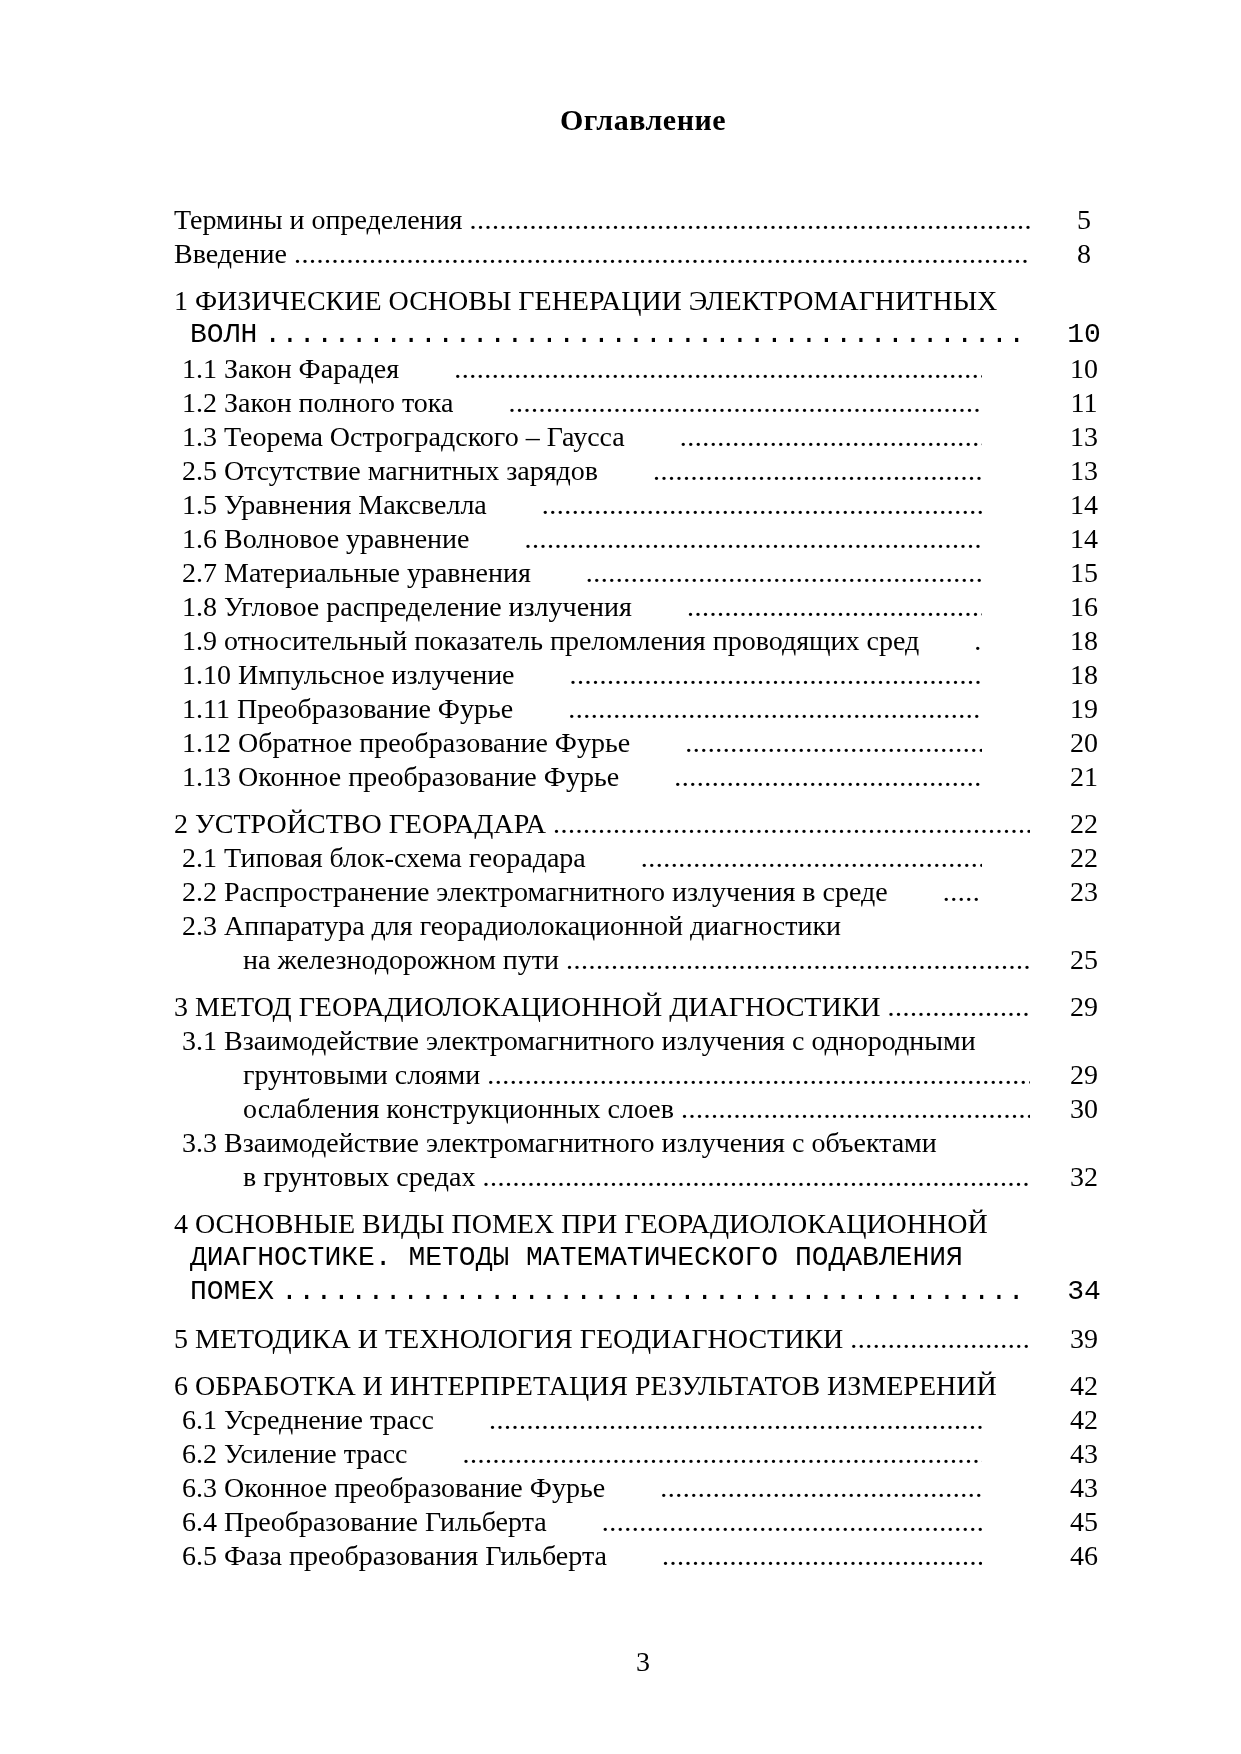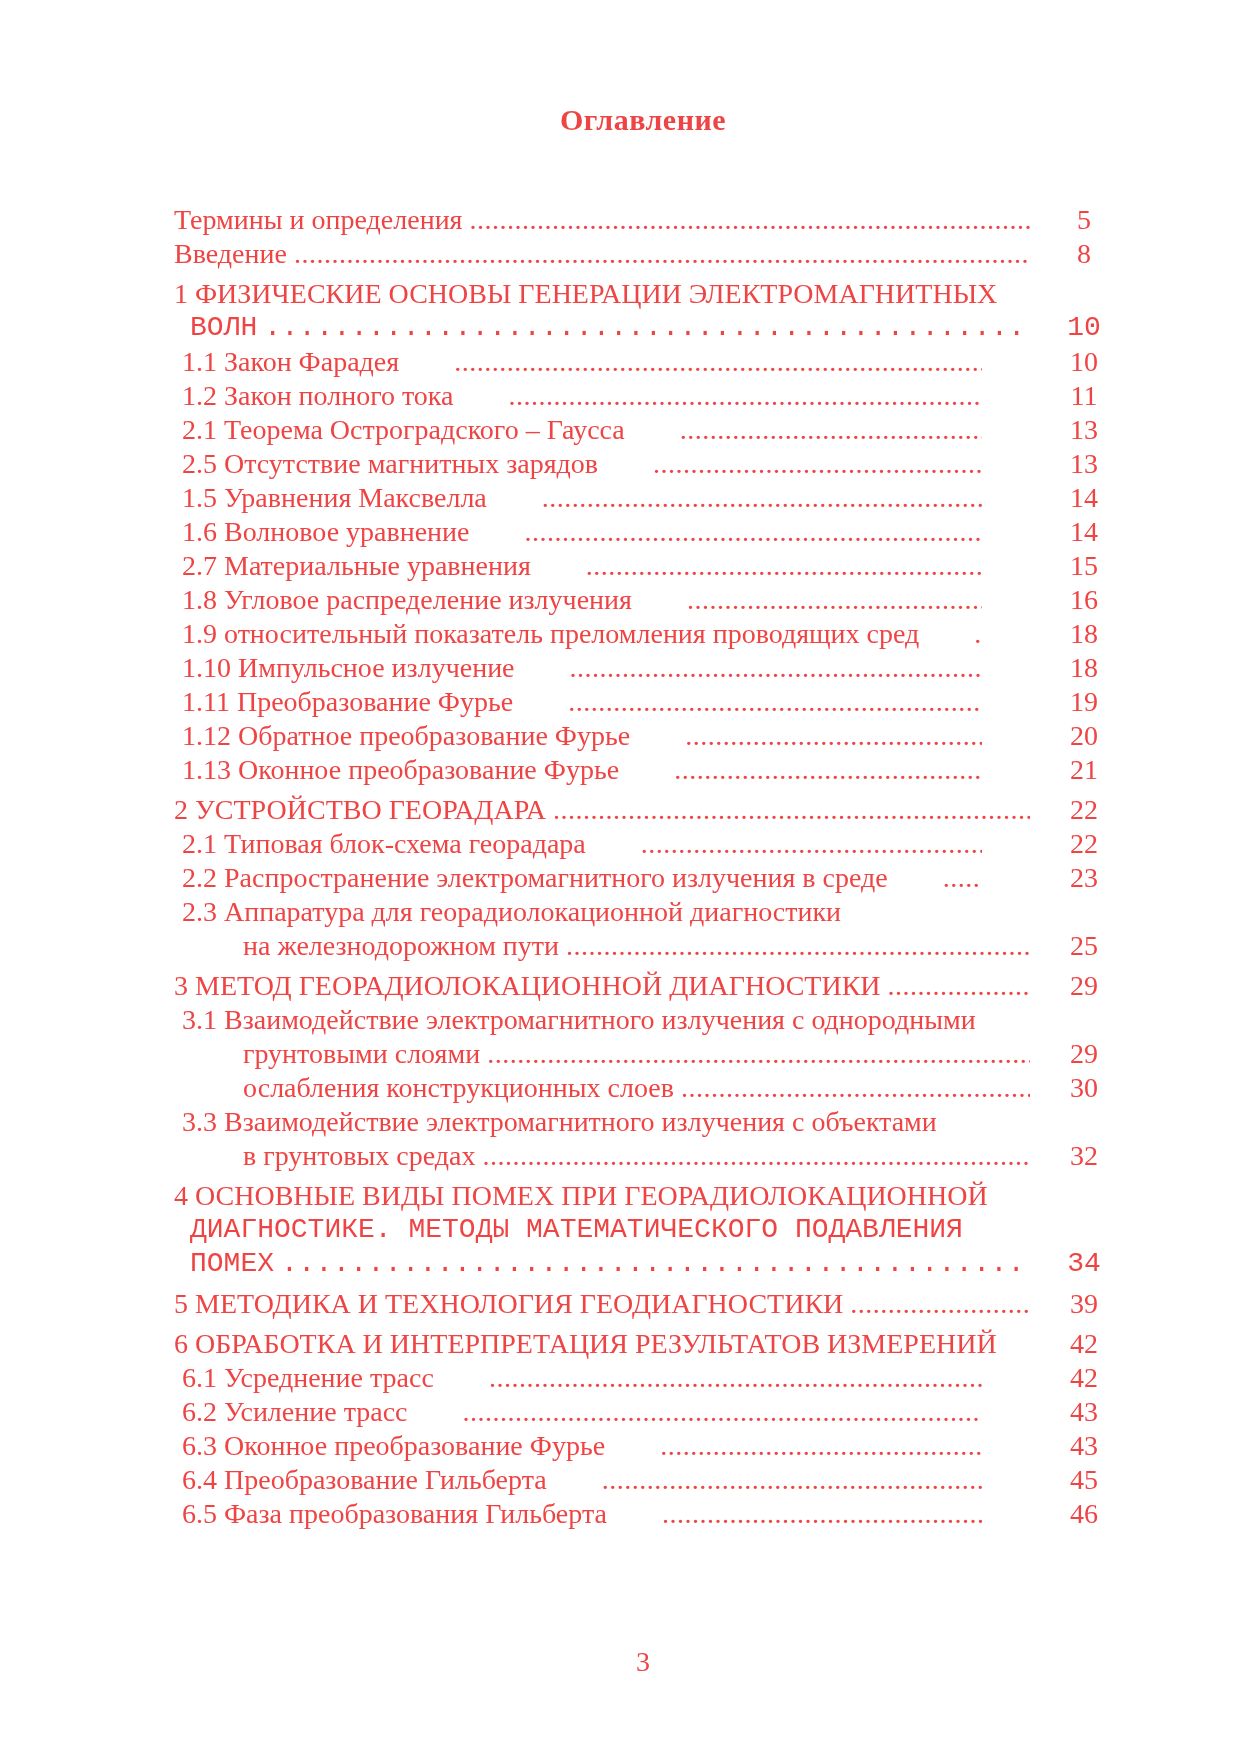--- a/index.html
+++ b/index.html
@@ -3,40 +3,40 @@
 <meta charset="utf-8">
 <style>
   html, body { margin: 0; padding: 0; background: #ffffff; }
   .sheet {
     position: relative;
     width: 1241px;
     height: 1754px;
     margin: 0 auto;
     background: #ffffff;
     font-family: "Liberation Serif", "DejaVu Serif", serif;
-    color: #ef4444;
+    color: #000000;
     overflow: hidden;
     border-radius: 15px;
   }
   .doc-title {
     margin: 0;
     padding-top: 100px;
     width: 938px;
     margin-left: 174px;
     text-align: center;
     font-size: 30px;
     line-height: 40px;
     font-weight: bold;
     letter-spacing: 0.5px;
   }
   .toc {
     margin: 63px 0 0 174px;
     width: 938px;
   }
-  .entry.gap { margin-top: 6px; }
+  .entry.gap { margin-top: 13px; }
   .line {
     display: flex;
     align-items: flex-start;
     font-size: 28px;
     line-height: 34px;
   }
   .line .text { white-space: nowrap; flex: 0 0 auto; }
   .leader {
     flex: 1 1 auto;
     min-width: 0;
@@ -104,21 +104,21 @@
       </div>
       <div class="entry">
         <div class="line ind-sub">
           <span class="text">1.2 Закон полного тока</span>
           <span class="leader">............................................................................................................................................................................................................................................................................................................</span>
           <span class="pagecol">11</span>
         </div>
       </div>
       <div class="entry">
         <div class="line ind-sub">
-          <span class="text">2.1 Теорема Остроградского – Гаусса</span>
+          <span class="text">1.3 Теорема Остроградского – Гаусса</span>
           <span class="leader">............................................................................................................................................................................................................................................................................................................</span>
           <span class="pagecol">13</span>
         </div>
       </div>
       <div class="entry">
         <div class="line ind-sub">
           <span class="text">2.5 Отсутствие магнитных зарядов</span>
           <span class="leader">............................................................................................................................................................................................................................................................................................................</span>
           <span class="pagecol">13</span>
         </div>

